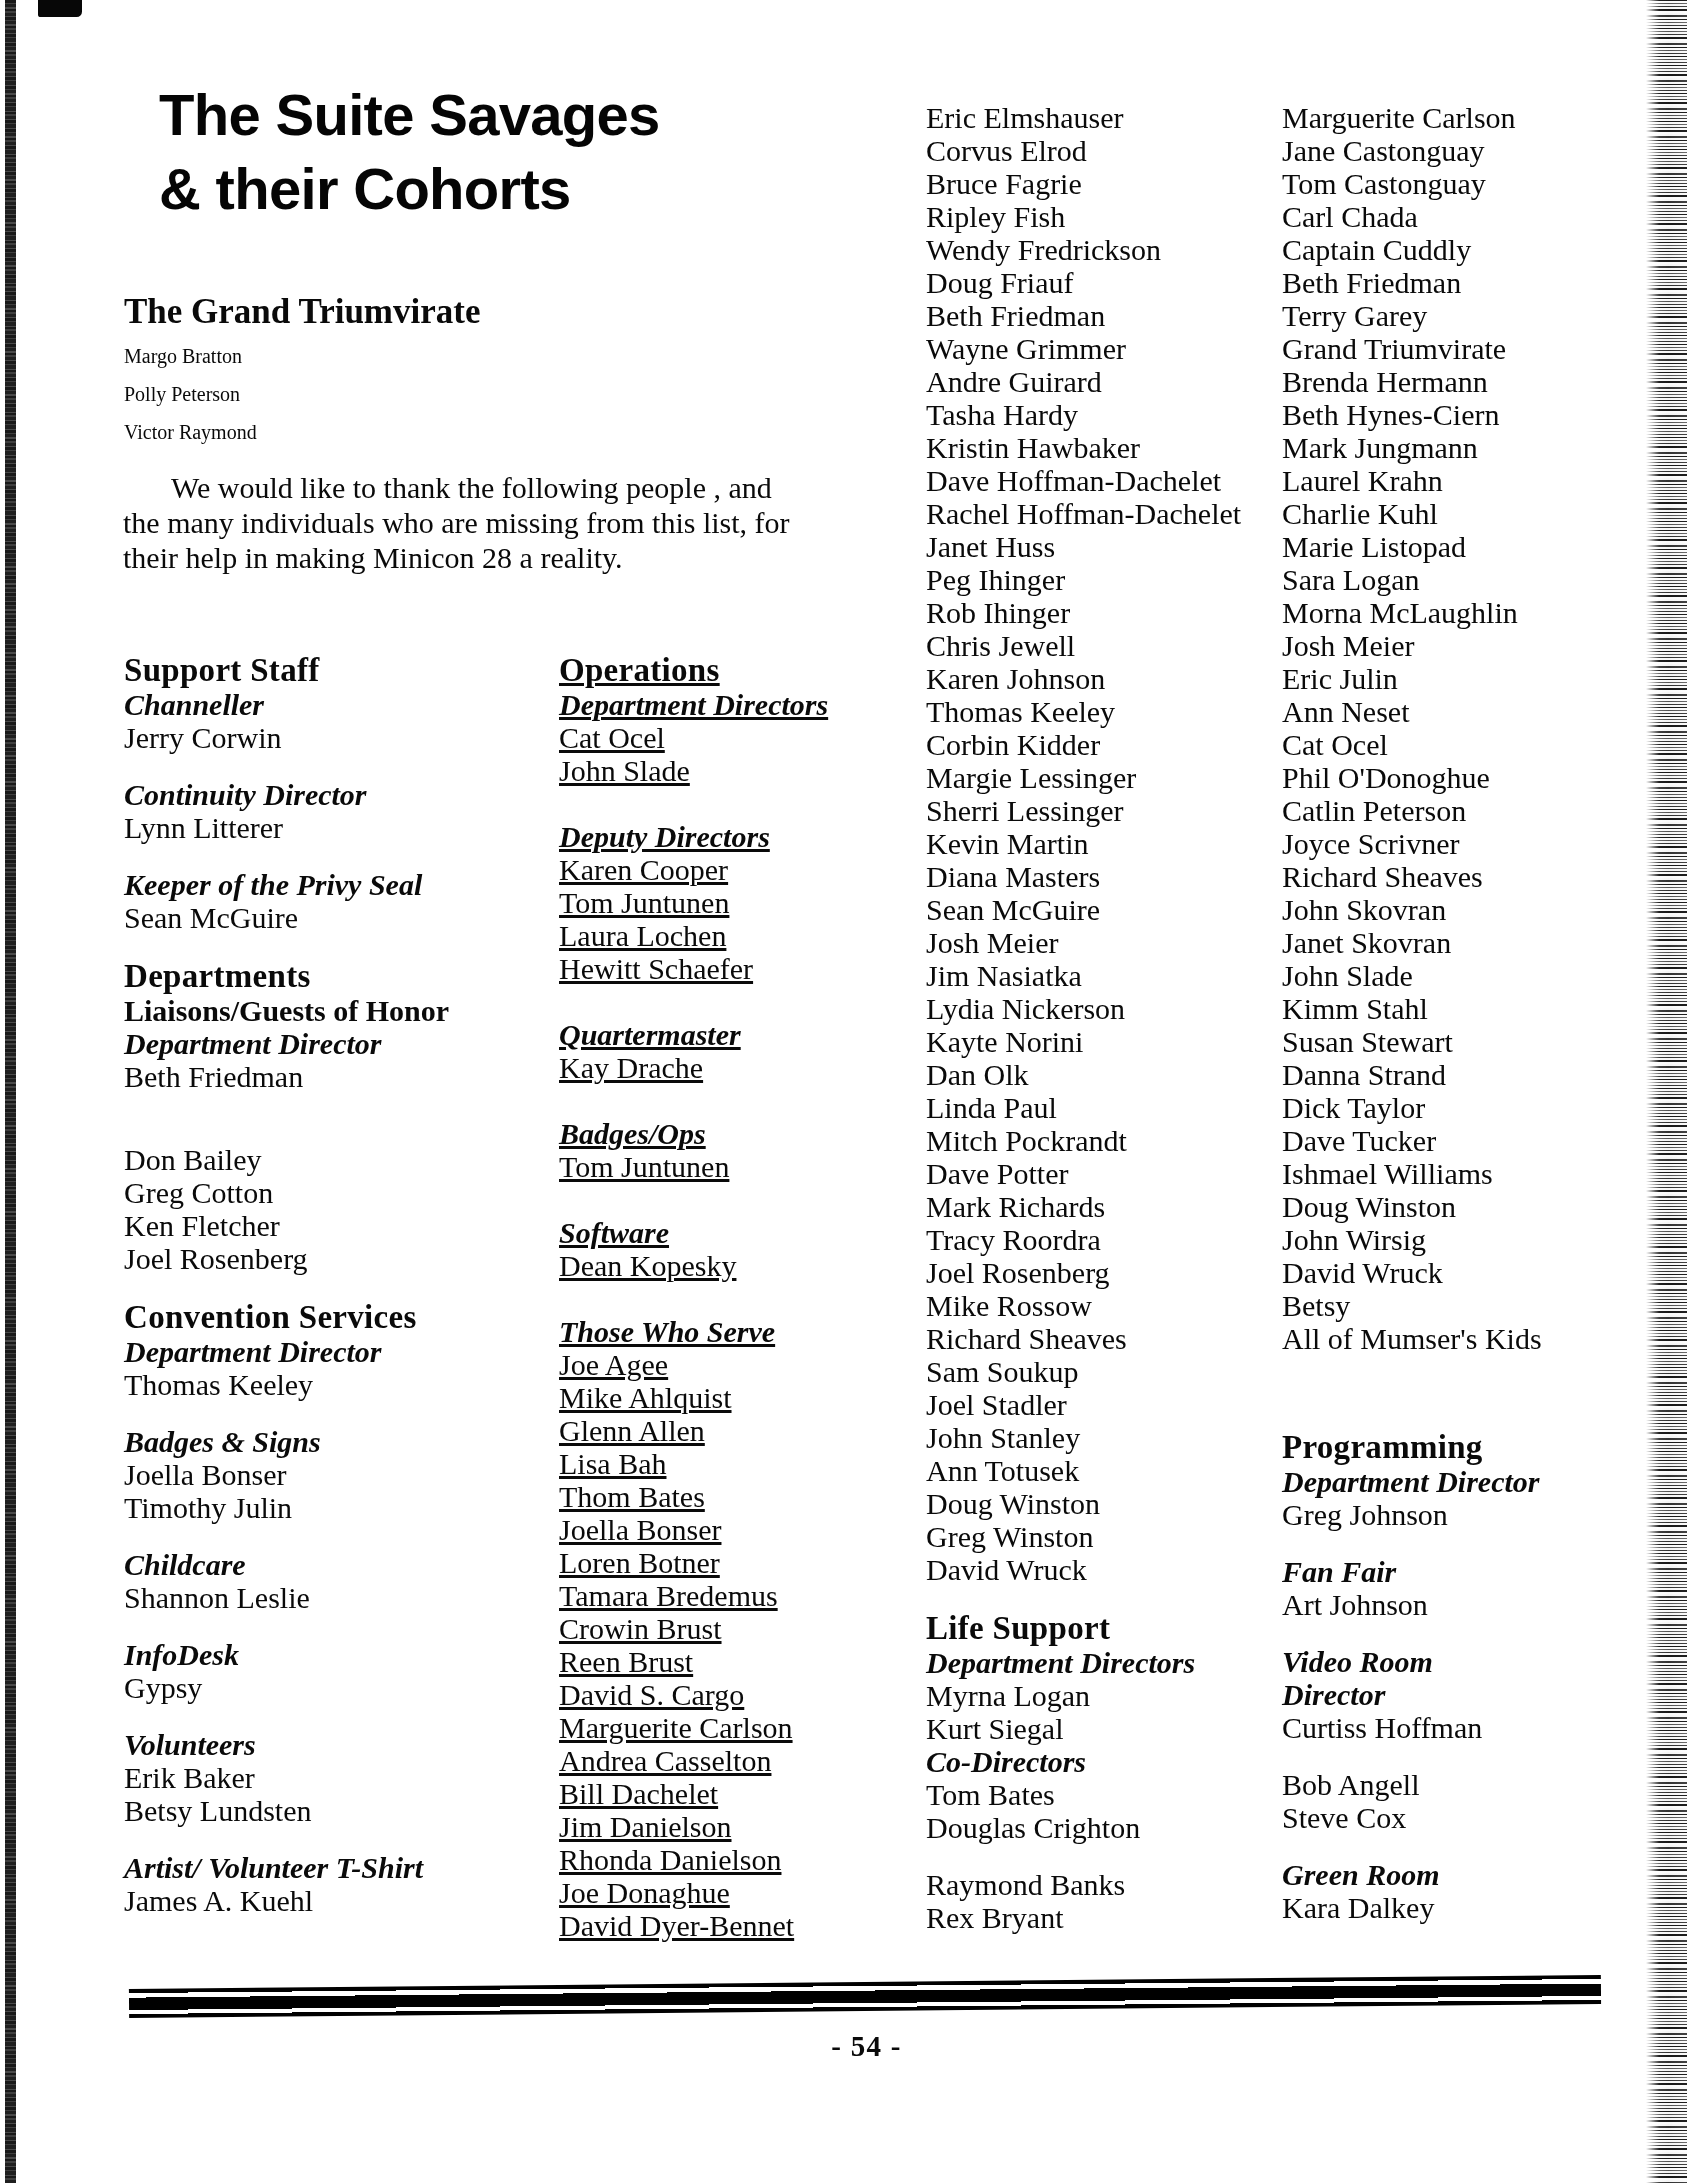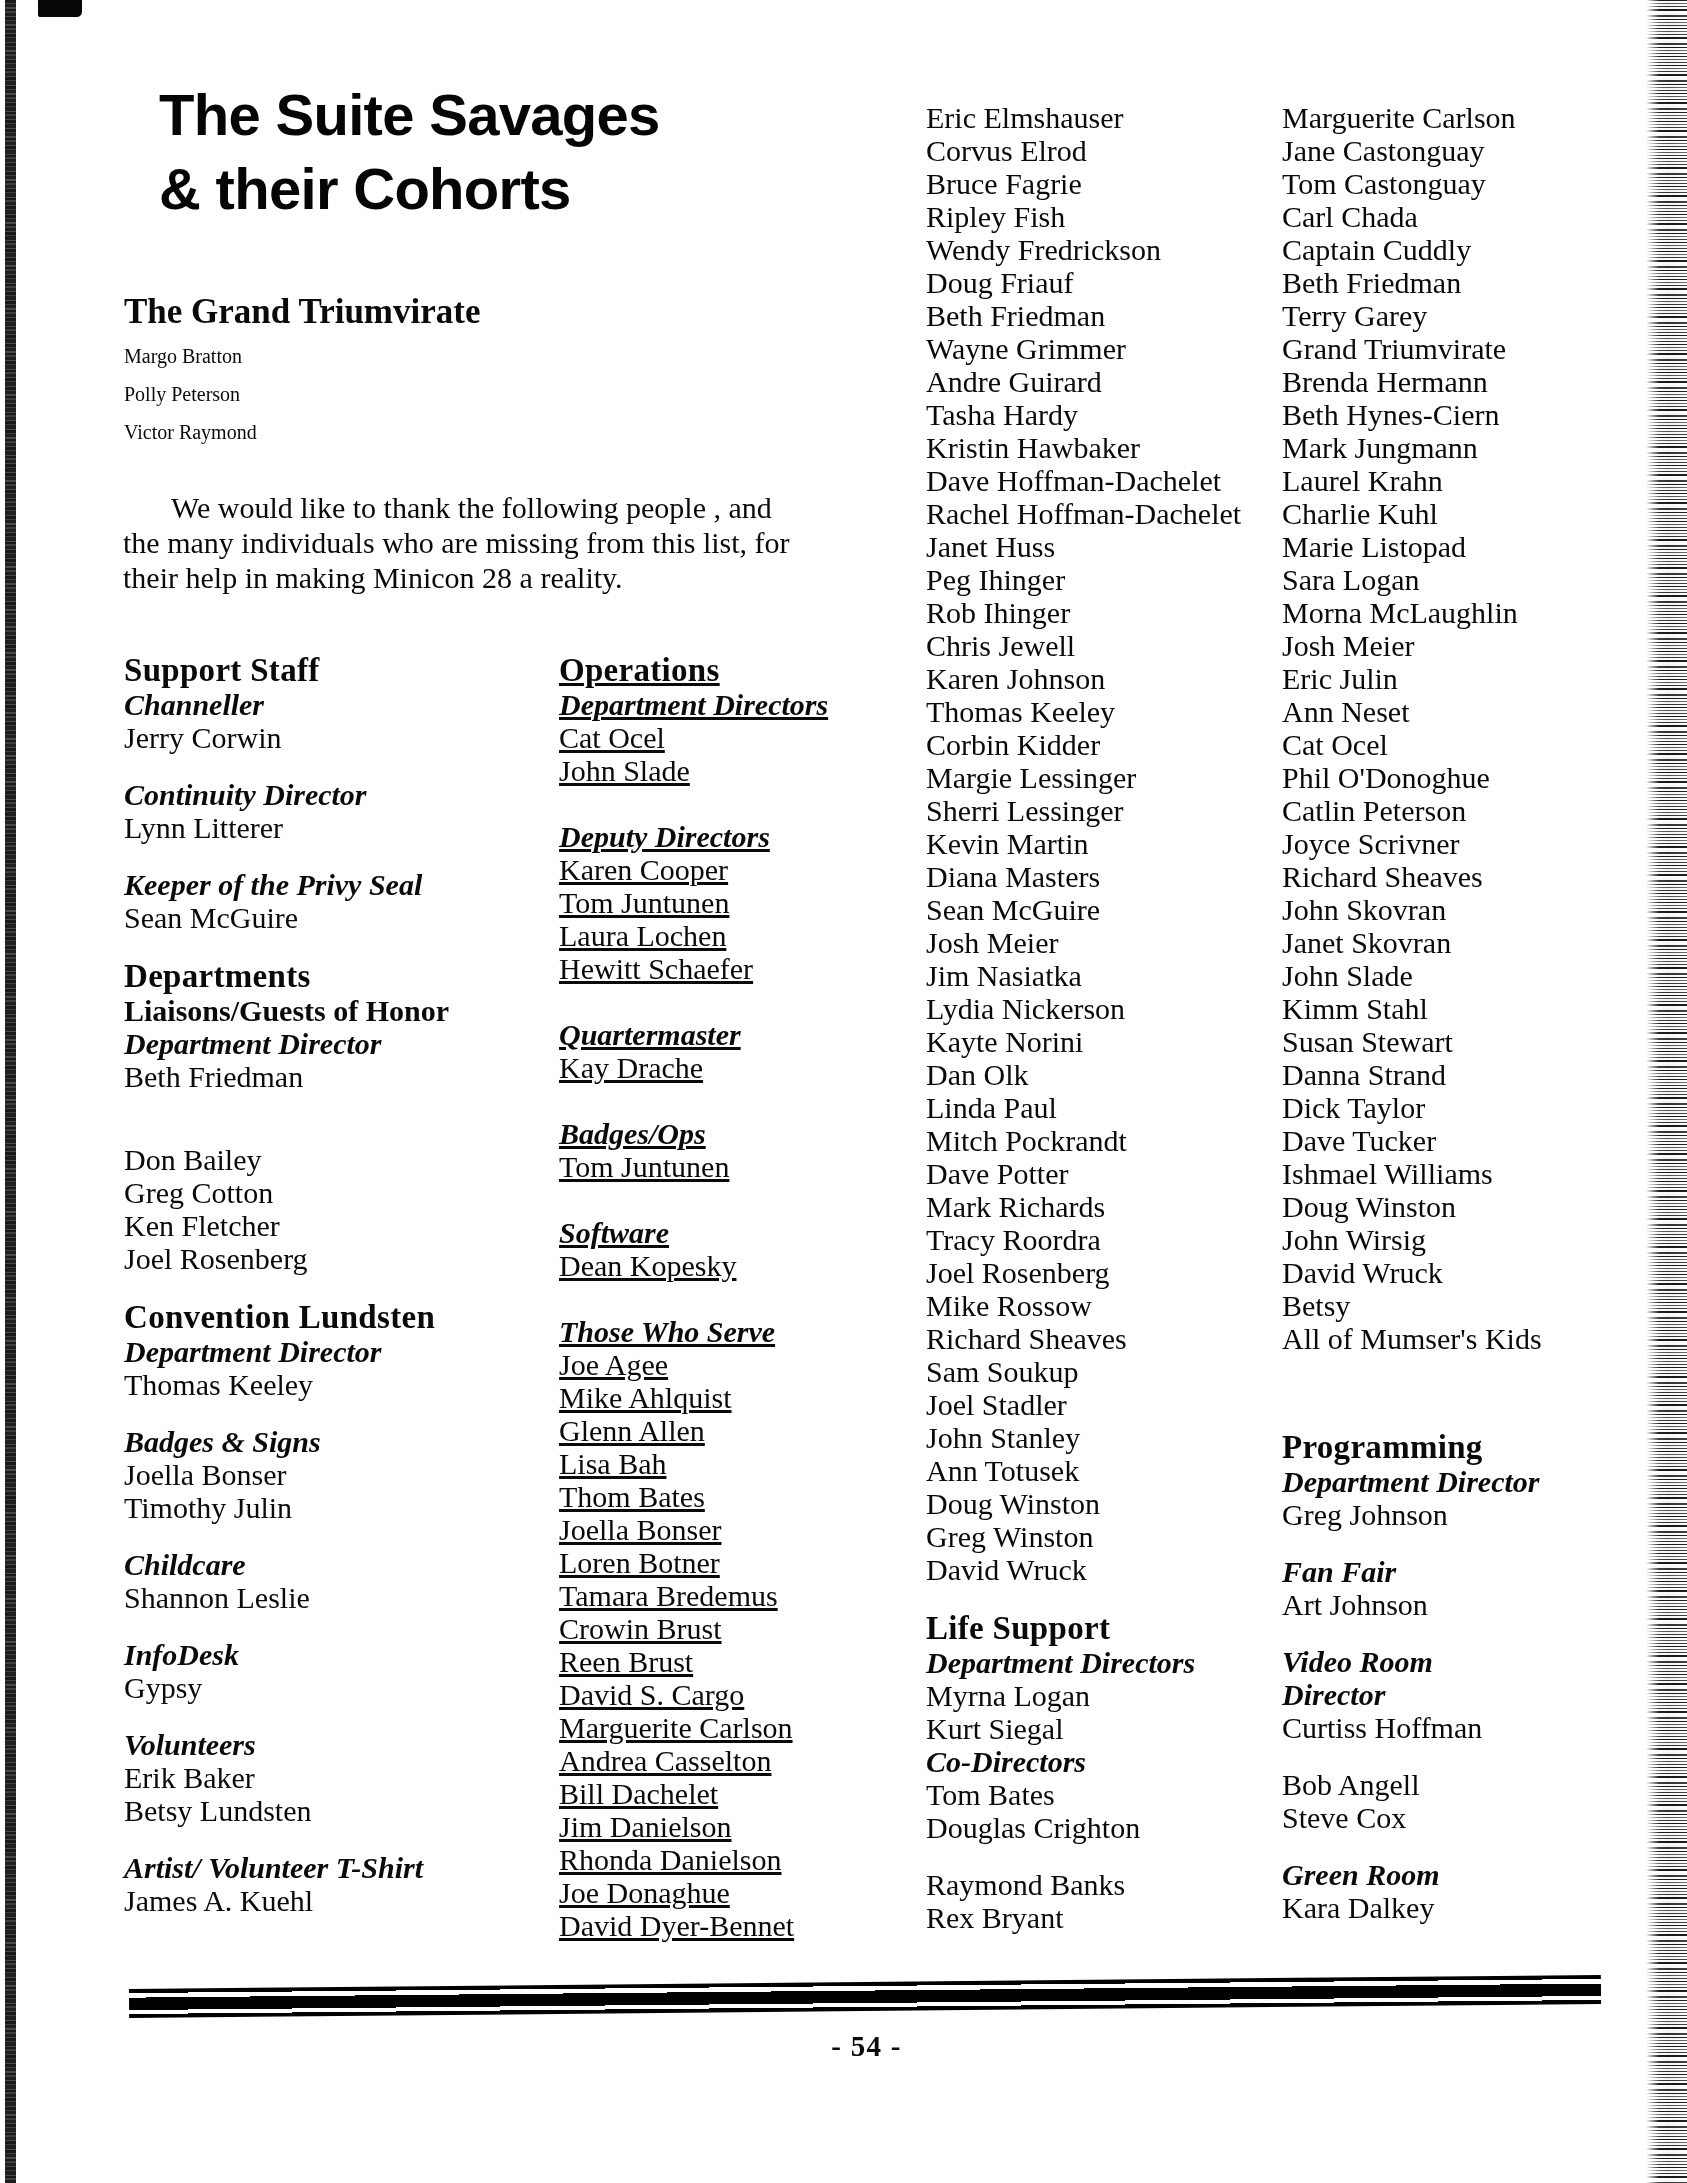--- a/index.html
+++ b/index.html
@@ -51,21 +51,21 @@
     font-weight: bold; font-size: 58px; line-height: 74px;
     letter-spacing: -0.7px; color: #050505; white-space: nowrap; margin-left: 36px;
   }
 
   
   .triumvirate { position: absolute; left: 124px; top: 291px; }
   .tri-h { font-size: 35px; font-weight: bold; line-height: 41px; margin-bottom: 5.3px; white-space: nowrap; text-align: center; }
   .tri-name { font-size: 20px; line-height: 38px; white-space: nowrap; }
 
   
-  .intro { position: absolute; left: 123px; top: 490px; font-size: 30px; line-height: 35px; }
+  .intro { position: absolute; left: 123px; top: 470px; font-size: 30px; line-height: 35px; }
   .intro .l { white-space: nowrap; }
   .intro .indent { text-indent: 48px; }
 
   
   .col { position: absolute; width: 370px; }
   #col1 { left: 124px;  top: 652px; }
   #col2 { left: 559px;  top: 652px; text-decoration: underline; }
   #col3 { left: 926px; top: 101px; }
   #col4 { left: 1282px; top: 101px; }
 
@@ -132,21 +132,21 @@
       <div class="sec-h">Departments</div>
       <div class="sub-b">Liaisons/Guests of Honor</div>
       <div class="sub-i">Department Director</div>
       <div class="name">Beth Friedman</div>
       <div class="gap gap2"></div>
       <div class="name">Don Bailey</div>
       <div class="name">Greg Cotton</div>
       <div class="name">Ken Fletcher</div>
       <div class="name">Joel Rosenberg</div>
       <div class="gap"></div>
-      <div class="sec-h">Convention Lundsten</div>
+      <div class="sec-h">Convention Services</div>
       <div class="sub-i">Department Director</div>
       <div class="name">Thomas Keeley</div>
       <div class="gap"></div>
       <div class="sub-i">Badges &amp; Signs</div>
       <div class="name">Joella Bonser</div>
       <div class="name">Timothy Julin</div>
       <div class="gap"></div>
       <div class="sub-i">Childcare</div>
       <div class="name">Shannon Leslie</div>
       <div class="gap"></div>

